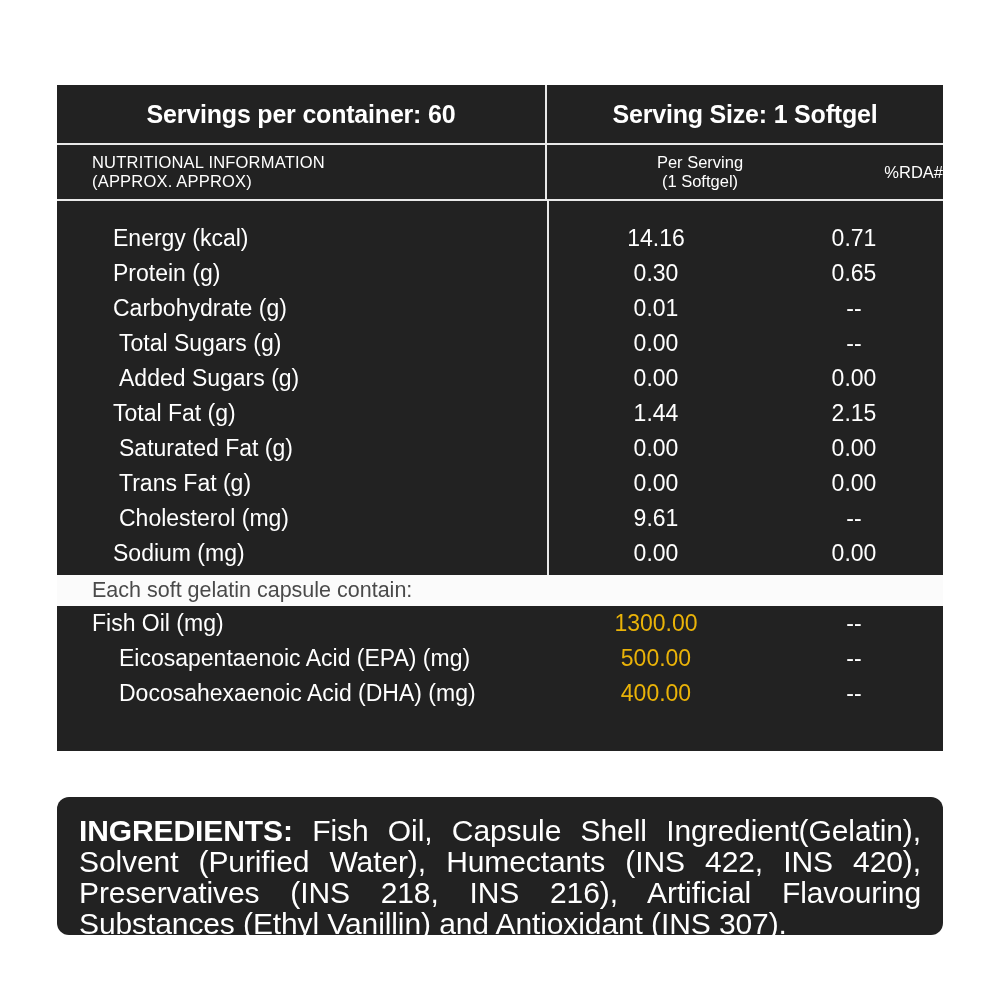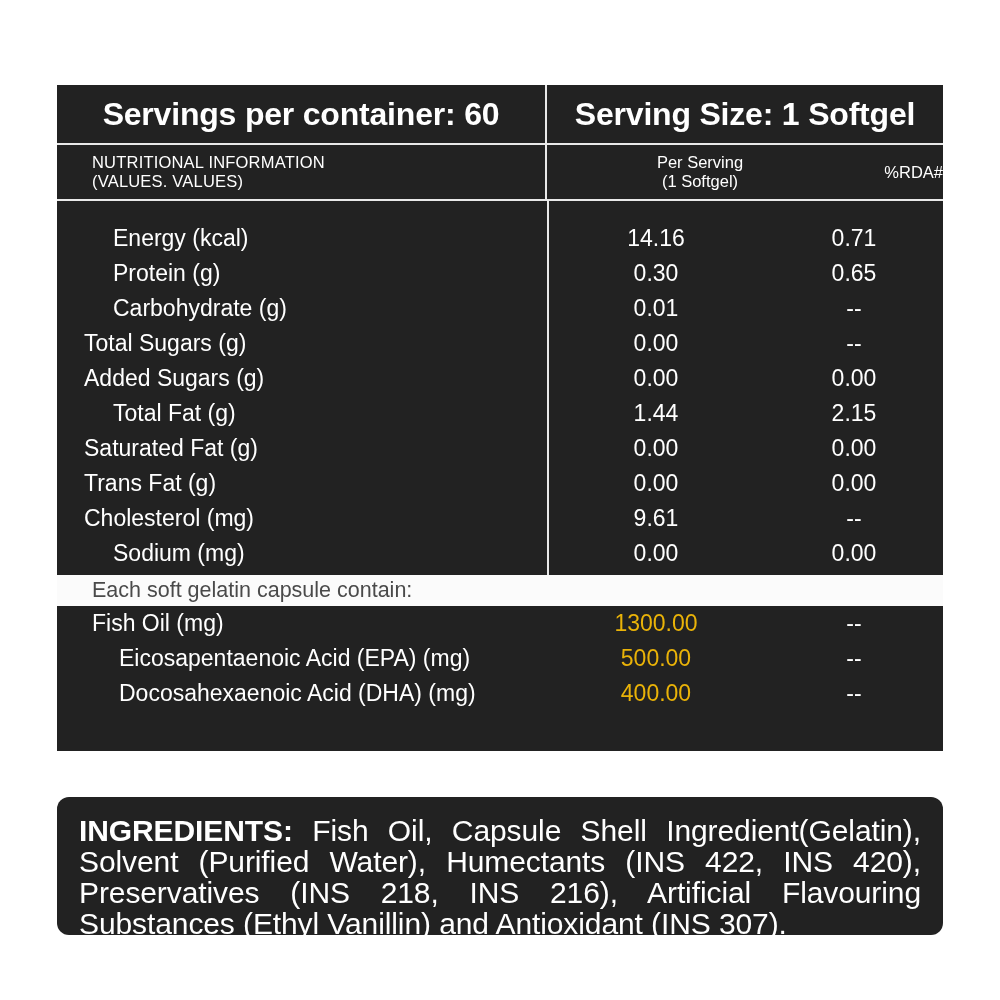--- a/index.html
+++ b/index.html
@@ -49,21 +49,21 @@
   }
   .top-band .cell-right {
     flex: 1;
     display: flex;
     align-items: center;
     justify-content: center;
     box-sizing: border-box;
   }
   .band-title {
     color: #ffffff;
-    font-size: 32px;
+    font-size: 25px;
     font-weight: bold;
     letter-spacing: -0.2px;
     white-space: nowrap;
   }
 
   
   .head-band {
     display: flex;
     height: 56px;
     border-bottom: 2px solid #e9e9e9;
@@ -133,21 +133,21 @@
   }
   .nrow .c-name {
     width: 490px;
     box-sizing: border-box;
     padding-left: 56px;
     color: #ffffff;
     font-size: 23px;
     white-space: nowrap;
   }
   .nrow.indent .c-name {
-    padding-left: 27px;
+    padding-left: 62px;
   }
   .nrow .c-val {
     width: 218px;
     text-align: center;
     color: #ffffff;
     font-size: 23px;
   }
   .nrow .c-rda {
     flex: 1;
     text-align: center;
@@ -240,21 +240,21 @@
         <span class="band-title">Servings per container: 60</span>
       </div>
       <div class="cell-right">
         <span class="band-title">Serving Size: 1 Softgel</span>
       </div>
     </div>
 
     <div class="head-band">
       <div class="h-left">
         <span class="head-label">NUTRITIONAL INFORMATION</span>
-        <span class="head-label">(VALUES. VALUES)</span>
+        <span class="head-label">(APPROX. APPROX)</span>
       </div>
       <div class="h-mid">
         <span class="head-sub">Per Serving</span>
         <span class="head-sub">(1 Softgel)</span>
       </div>
       <div class="h-right">
         <span class="head-sub">%RDA#</span>
       </div>
     </div>
 

